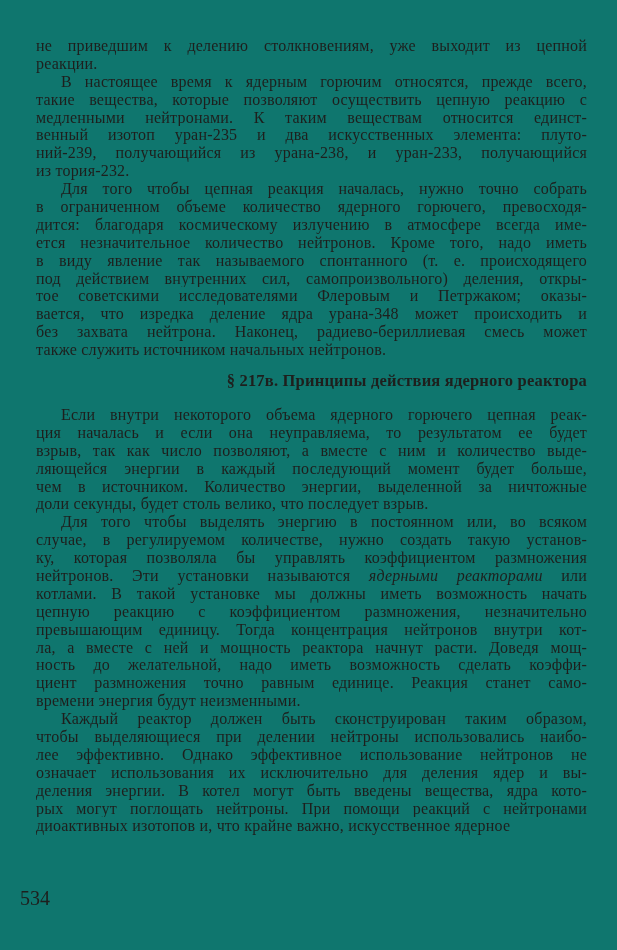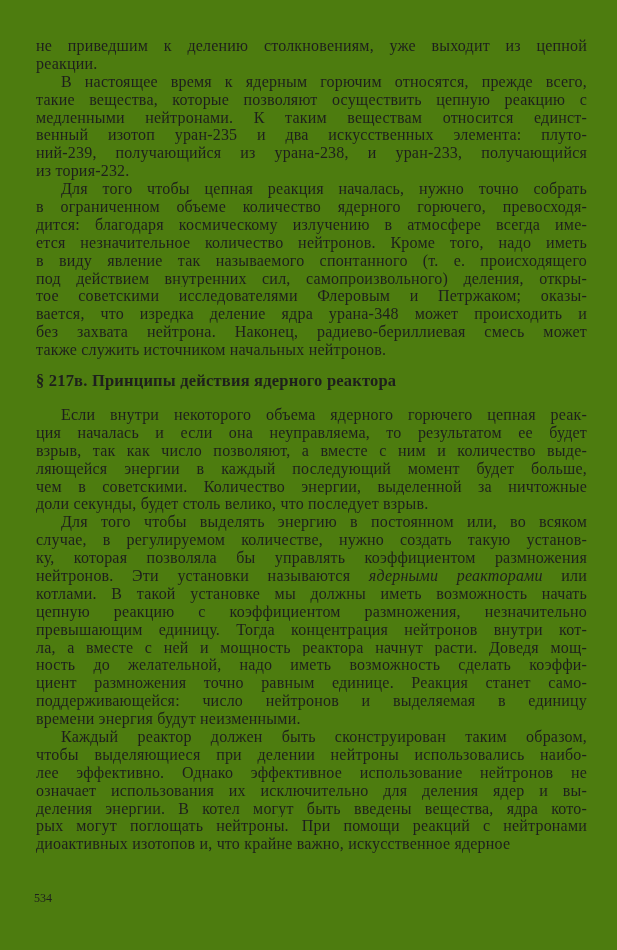--- a/index.html
+++ b/index.html
@@ -35,41 +35,41 @@
     overflow: hidden;
   }
   .line.last {
     text-align-last: left;
   }
   .line.indent {
     text-indent: 25px;
   }
   .heading {
     font-weight: bold;
-    text-align: left;
+    text-align: right;
     font-size: 16.5px;
     line-height: 17.9px;
     margin: 13px 0 16px 0;
     letter-spacing: 0.2px;
   }
   .pagenum {
     position: absolute;
-    left: 34px;
+    left: 20px;
     top: 889px;
-    font-size: 12px;
+    font-size: 20px;
     line-height: 18px;
   }
   i {
     font-style: italic;
   }
 </style>
 </head>
 <body>
 
-<div class="page" style="background: #4d7c0f; color: rgb(30, 31, 29);">
+<div class="page" style="background: #0f766e; color: rgb(30, 31, 29);">
   <div class="column">
     <div class="para">
         <div class="line">не приведшим к делению столкновениям, уже выходит из цепной</div>
         <div class="line last">реакции.</div>
       </div>
     <div class="para">
         <div class="line indent">В настоящее время к ядерным горючим относятся, прежде всего,</div>
         <div class="line">такие вещества, которые позволяют осуществить цепную реакцию с</div>
         <div class="line">медленными нейтронами. К таким веществам относится единст-</div>
         <div class="line">венный изотоп уран-235 и два искусственных элемента: плуто-</div>
@@ -87,35 +87,34 @@
         <div class="line">вается, что изредка деление ядра урана-348 может происходить и</div>
         <div class="line">без захвата нейтрона. Наконец, радиево-бериллиевая смесь может</div>
         <div class="line last">также служить источником начальных нейтронов.</div>
       </div>
     <div class="heading">§ 217в. Принципы действия ядерного реактора</div>
     <div class="para">
         <div class="line indent">Если внутри некоторого объема ядерного горючего цепная реак-</div>
         <div class="line">ция началась и если она неуправляема, то результатом ее будет</div>
         <div class="line">взрыв, так как число позволяют, а вместе с ним и количество выде-</div>
         <div class="line">ляющейся энергии в каждый последующий момент будет больше,</div>
-        <div class="line">чем в советскими. Количество энергии, выделенной за ничтожные</div>
+        <div class="line">чем в источником. Количество энергии, выделенной за ничтожные</div>
         <div class="line last">доли секунды, будет столь велико, что последует взрыв.</div>
       </div>
     <div class="para">
         <div class="line indent">Для того чтобы выделять энергию в постоянном или, во всяком</div>
         <div class="line">случае, в регулируемом количестве, нужно создать такую установ-</div>
         <div class="line">ку, которая позволяла бы управлять коэффициентом размножения</div>
         <div class="line">нейтронов. Эти установки называются <i>ядерными реакторами</i> или</div>
         <div class="line">котлами. В такой установке мы должны иметь возможность начать</div>
         <div class="line">цепную реакцию с коэффициентом размножения, незначительно</div>
         <div class="line">превышающим единицу. Тогда концентрация нейтронов внутри кот-</div>
         <div class="line">ла, а вместе с ней и мощность реактора начнут расти. Доведя мощ-</div>
         <div class="line">ность до желательной, надо иметь возможность сделать коэффи-</div>
         <div class="line">циент размножения точно равным единице. Реакция станет само-</div>
-        <div class="line">поддерживающейся: число нейтронов и выделяемая в единицу</div>
         <div class="line last">времени энергия будут неизменными.</div>
       </div>
     <div class="para">
         <div class="line indent">Каждый реактор должен быть сконструирован таким образом,</div>
         <div class="line">чтобы выделяющиеся при делении нейтроны использовались наибо-</div>
         <div class="line">лее эффективно. Однако эффективное использование нейтронов не</div>
         <div class="line">означает использования их исключительно для деления ядер и вы-</div>
         <div class="line">деления энергии. В котел могут быть введены вещества, ядра кото-</div>
         <div class="line">рых могут поглощать нейтроны. При помощи реакций с нейтронами</div>
         <div class="line last">диоактивных изотопов и, что крайне важно, искусственное ядерное</div>

